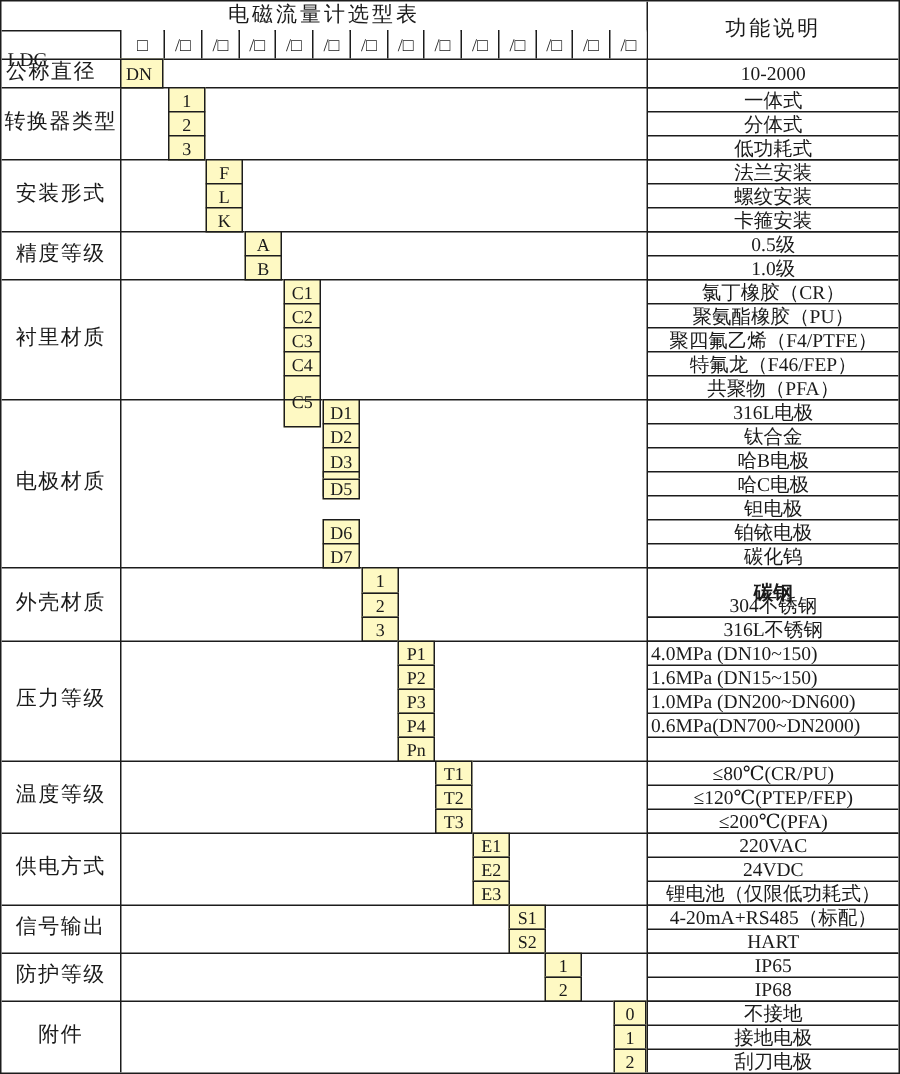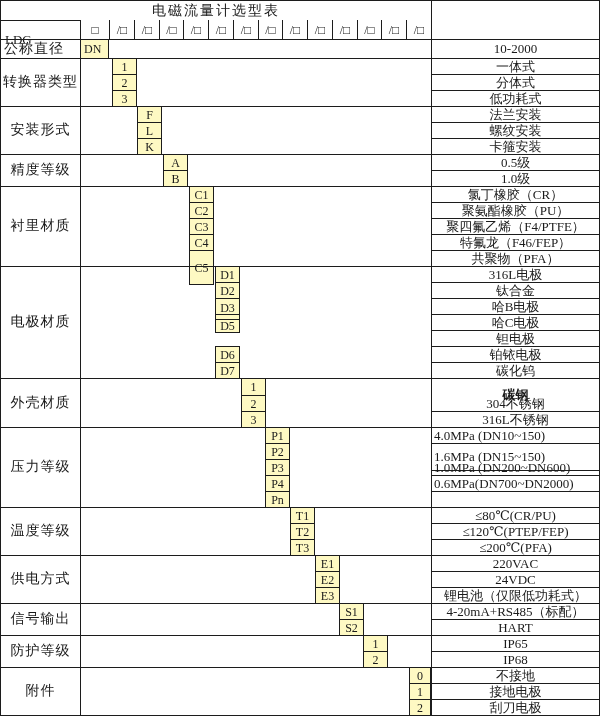--- a/index.html
+++ b/index.html
@@ -21,20 +21,21 @@
   .codebox{font-size:12px;border:1px solid #1c1c1c;background:#fef9c3;}
   .codebox.left{justify-content:flex-start;padding-left:3px;}
   .desc{font-size:13px;border-bottom:1px solid #1c1c1c;}
   .desc.left{justify-content:flex-start;padding-left:2px;}
 </style>
 </head>
 <body>
 
 <div id="app">
   <div class="cell title" style="left:0;top:0;width:430px;height:19px;">电磁流量计选型表</div>
+  <div class="cell funchead" style="left:431px;top:0;width:167px;height:38px;">功能说明</div>
   <div class="cell ldg" style="left:0;top:29px;width:79px;height:19px;">LDG</div>
 
 <div class="hline" style="top: 19px; width: 430px;"></div>
     <div class="vline" style="left: 79px; top: 19px; height: 695px;"></div>
     <div class="vline" style="left: 430px; height: 714px;"></div>
     <div class="cell slot" style="left: 79px; top: 19px; width: 29px; height: 19px;">□</div>
     <div class="cell slot" style="left: 108px; top: 19px; width: 25px; height: 19px;">/□</div>
     <div class="cell slot" style="left: 133px; top: 19px; width: 25px; height: 19px;">/□</div>
     <div class="cell slot" style="left: 158px; top: 19px; width: 24px; height: 19px;">/□</div>
     <div class="cell slot" style="left: 182px; top: 19px; width: 25px; height: 19px;">/□</div>
@@ -107,21 +108,21 @@
     <div class="cell desc" style="left: 431px; top: 377px; width: 167px; height: 34px; font-weight: bold;">碳钢</div>
     <div class="cell codebox" style="left: 240px; top: 394px; width: 25px; height: 17px;">2</div>
     <div class="cell desc" style="left: 431px; top: 394px; width: 167px; height: 17px;">304不锈钢</div>
     <div class="cell codebox" style="left: 240px; top: 410px; width: 25px; height: 17px;">3</div>
     <div class="cell desc" style="left: 431px; top: 410px; width: 167px; height: 17px;">316L不锈钢</div>
     <div class="hline" style="top: 426px; width: 598px;"></div>
     <div class="cell catlabel" style="left: 0px; top: 426px; width: 79px; height: 80px;">压力等级</div>
     <div class="cell codebox" style="left: 264px; top: 426px; width: 25px; height: 17px;">P1</div>
     <div class="cell desc left" style="left: 431px; top: 426px; width: 167px; height: 17px;">4.0MPa (DN10~150)</div>
     <div class="cell codebox" style="left: 264px; top: 442px; width: 25px; height: 17px;">P2</div>
-    <div class="cell desc left" style="left: 431px; top: 442px; width: 167px; height: 28px;">1.6MPa (DN15~150)</div>
+    <div class="cell desc left" style="left: 431px; top: 442px; width: 167px; height: 17px;">1.6MPa (DN15~150)</div>
     <div class="cell codebox" style="left: 264px; top: 458px; width: 25px; height: 17px;">P3</div>
     <div class="cell desc left" style="left: 431px; top: 458px; width: 167px; height: 17px;">1.0MPa (DN200~DN600)</div>
     <div class="cell codebox" style="left: 264px; top: 474px; width: 25px; height: 17px;">P4</div>
     <div class="cell desc left" style="left: 431px; top: 474px; width: 167px; height: 17px;">0.6MPa(DN700~DN2000)</div>
     <div class="cell codebox" style="left: 264px; top: 490px; width: 25px; height: 17px;">Pn</div>
     <div class="hline" style="top: 506px; width: 598px;"></div>
     <div class="cell catlabel" style="left: 0px; top: 506px; width: 79px; height: 48px;">温度等级</div>
     <div class="cell codebox" style="left: 289px; top: 506px; width: 25px; height: 17px;">T1</div>
     <div class="cell desc" style="left: 431px; top: 506px; width: 167px; height: 17px;">≤80℃(CR/PU)</div>
     <div class="cell codebox" style="left: 289px; top: 522px; width: 25px; height: 17px;">T2</div>

